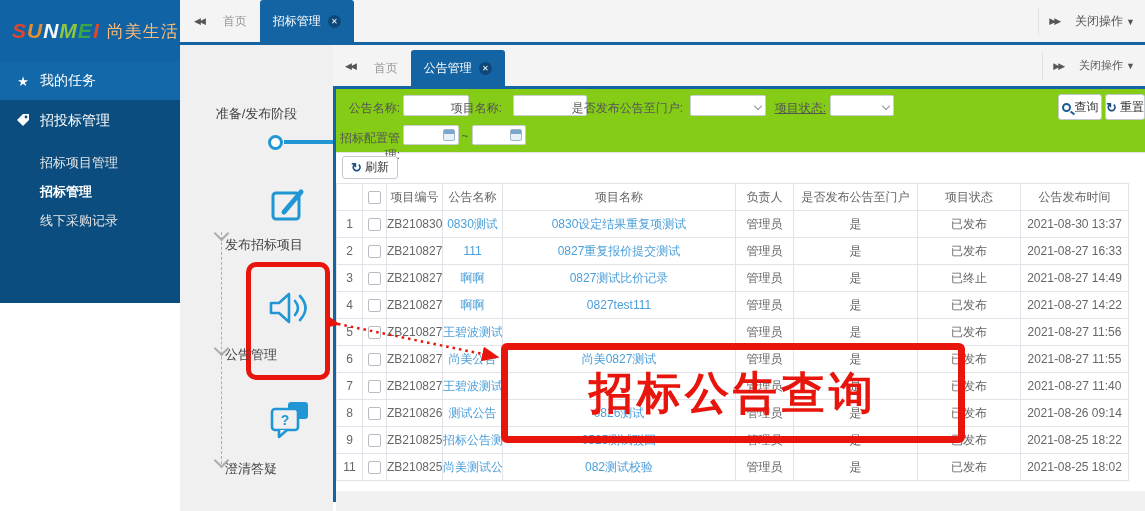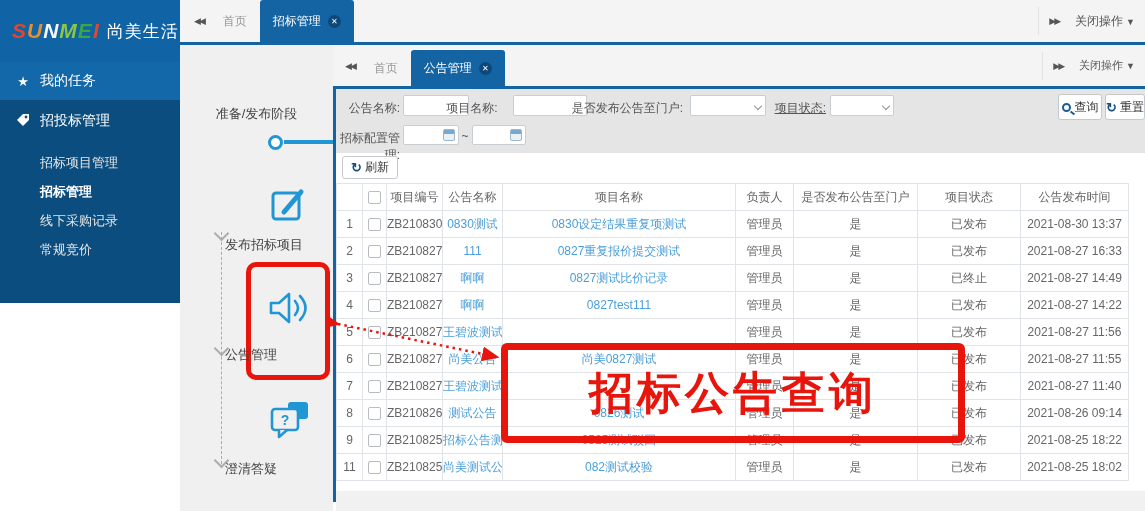--- a/index.html
+++ b/index.html
@@ -4,21 +4,21 @@
 <style>
   * { box-sizing: border-box; margin: 0; padding: 0; }
   body { background:#fff; font-family:"Liberation Sans","DejaVu Sans",sans-serif; }
   .screen { position:relative; width:1145px; height:511px; background:#fff; overflow:hidden; }
   .abs { position:absolute; }
 
   
   .sidebar { position:absolute; left:0; top:0; width:204px; height:303px; background:#0b4d7e; }
   .logo { height:62px; background:#1063a5; display:flex; align-items:center; padding-left:12px; }
   .logo-en { font-style:italic; font-weight:bold; font-size:21px; letter-spacing:1px; }
-  .logo-cn { color:#ffffff; font-size:17px; margin-left:7px; letter-spacing:1px; }
+  .logo-cn { color:#fdba74; font-size:17px; margin-left:7px; letter-spacing:1px; }
   .menu-top { height:38px; background:#1268a9; display:flex; align-items:center; padding:0 14px; color:#fff; font-size:14px; }
   .menu-sec { height:42px; display:flex; align-items:center; padding:0 14px; color:#fff; font-size:14px; background:#0b4d7e; }
   .micon { width:18px; display:inline-block; text-align:center; margin-right:8px; font-size:13px; color:#fff; }
   .chev { width:8px; height:8px; border-right:2px solid #cfe0ef; border-bottom:2px solid #cfe0ef; display:inline-block; margin-left:auto; }
   .chev.down { transform:rotate(45deg); }
   .chev.up { transform:rotate(-135deg); }
   .submenu { padding:6px 0 10px 0; }
   .subitem { height:29px; line-height:29px; padding-left:40px; color:#e5e5e5; font-size:13px; }
   .subitem.active { color:#fff; font-weight:bold; }
 
@@ -40,21 +40,21 @@
   .guide { position:absolute; left:41px; top:187px; height:232px; border-left:1px dashed #a9adb2; }
   .gchev { position:absolute; width:11px; height:11px; border-right:2px solid #a9adb2; border-bottom:2px solid #a9adb2; transform:rotate(45deg); left:36px; }
   .steplabel { position:absolute; left:45px; width:130px; text-align:left; font-size:13px; color:#444; }
   .hibox { position:absolute; left:66px; top:217px; width:84px; height:118px; border:5px solid #e8150d; border-radius:10px; }
 
   
   .itabbar { position:absolute; left:333px; top:45px; width:812px; height:44px; background:#f4f4f4; border-bottom:3px solid #1464a4; display:flex; align-items:flex-end; padding-left:6px; }
   .itabbar .tab { height:36px; }
   .innerline { position:absolute; left:333px; top:89px; width:3px; height:413px; background:#1464a4; z-index:4; }
 
-  .searchpanel { position:absolute; left:336px; top:89px; width:809px; height:64px; background:#e5e5e5; border-bottom:1px solid #e4e4e4; }
+  .searchpanel { position:absolute; left:336px; top:89px; width:809px; height:64px; background:#84cc16; border-bottom:1px solid #e4e4e4; }
   .flabel { position:absolute; font-size:12px; color:#555; text-align:right; }
   .tinput { position:absolute; height:21px; border:1px solid #c9ced3; border-radius:2px; background:#fff; font-size:12px; padding:0 4px; }
   .selbox { position:absolute; height:21px; border:1px solid #c9ced3; border-radius:2px; background:#fff; }
   .selbox .chevsm { position:absolute; right:4px; top:7px; width:6px; height:6px; border-right:1px solid #8a9098; border-bottom:1px solid #8a9098; transform:rotate(45deg); }
   .datebox { position:absolute; height:20px; border:1px solid #c9ced3; border-radius:2px; background:#fff; }
   .cal { position:absolute; right:3px; top:3px; width:12px; height:12px; border:1px solid #9fb6c9; border-radius:2px; background:#e8f1f8; }
   .cal:before { content:""; position:absolute; left:0; top:0; width:100%; height:4px; background:#7aa7cc; }
   .btn { position:absolute; height:26px; border:1px solid #c5c9cd; border-radius:3px; background:#fff; font-size:12px; color:#333; display:flex; align-items:center; justify-content:center; }
   .mag { position:relative; width:9px; height:9px; border:2px solid #1a5e97; border-radius:50%; margin-right:4px; }
   .mag:after { content:""; position:absolute; left:6px; top:7px; width:5px; height:2px; background:#1a5e97; transform:rotate(40deg); }
@@ -95,21 +95,20 @@
             <circle cx="10" cy="4" r="1.4" fill="#0b4d7e"></circle>
           </svg>
       </span>
       <span>招投标管理</span>
       <span class="chev up"></span>
     </div>
     <div class="submenu">
       <div class="subitem">招标项目管理</div>
       <div class="subitem active">招标管理</div>
       <div class="subitem">线下采购记录</div>
-      <div class="subitem">常规竞价</div>
     </div>
   </div>
 
   <div class="topbar">
     <span class="ffbtn">◀◀</span>
     <div class="tab">
         <span>首页</span>
       </div>
     <div class="tab active">
       <span>招标管理</span>
@@ -178,21 +177,21 @@
     <div class="ops">
       <span class="ffbtn">▶▶</span>
       <span class="opslabel" style="font-size:11px"><span>关闭操作</span><span class="caret">▼</span></span>
     </div>
   </div>
   <div class="innerline"></div>
 
   <div class="searchpanel">
     <span class="flabel" style="left:0; top:11px; width:64px;">公告名称:</span>
     <input class="tinput" style="left: 67px; top: 6px; width: 66px;">
-    <span class="flabel" style="left:106px; top:11px; width:60px;text-align:center;">项目名称:</span>
+    <span class="flabel" style="left:106px; top:11px; width:60px;">项目名称:</span>
     <input class="tinput" style="left: 177px; top: 6px; width: 74px;">
     <span class="flabel" style="left:221px; top:11px; width:126px;">是否发布公告至门户:</span>
     <div class="selbox" style="left:354px; top:6px; width:76px;">
         <span class="chevsm"></span>
       </div>
     <span class="flabel" style="left:432px; top:11px; width:58px;text-decoration:underline;">项目状态:</span>
     <div class="selbox" style="left:494px; top:6px; width:64px;">
         <span class="chevsm"></span>
       </div>
 

